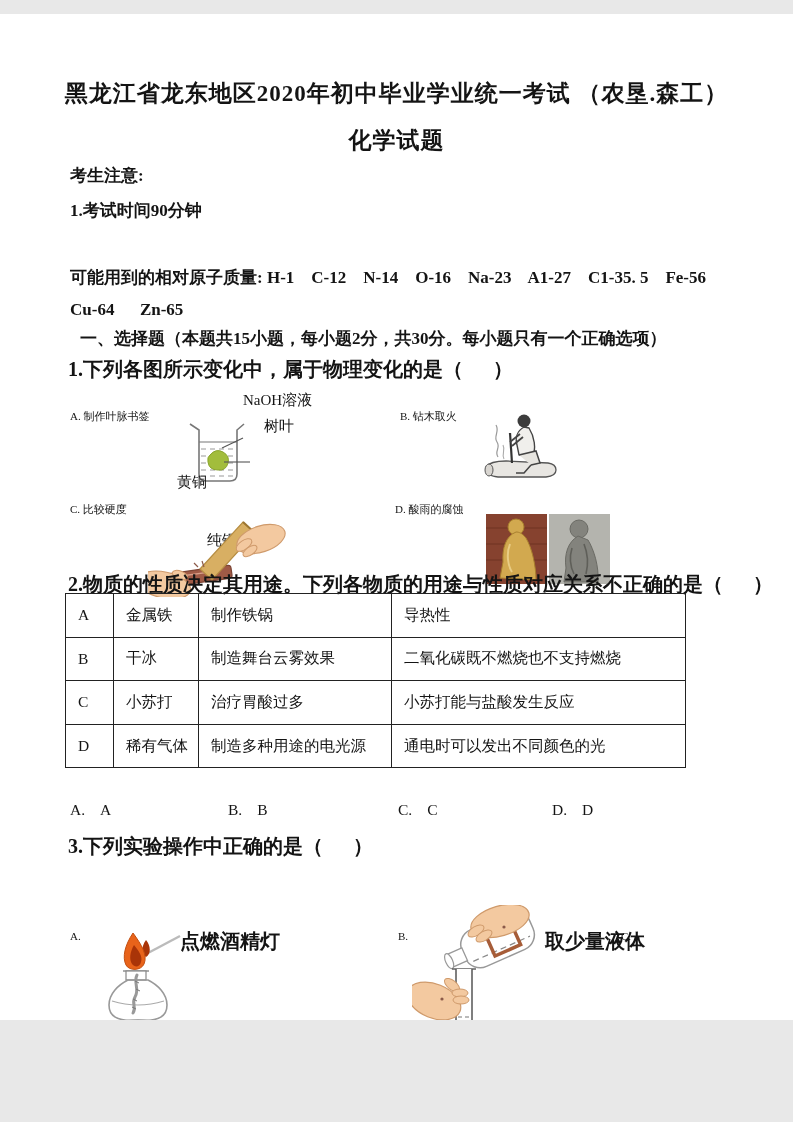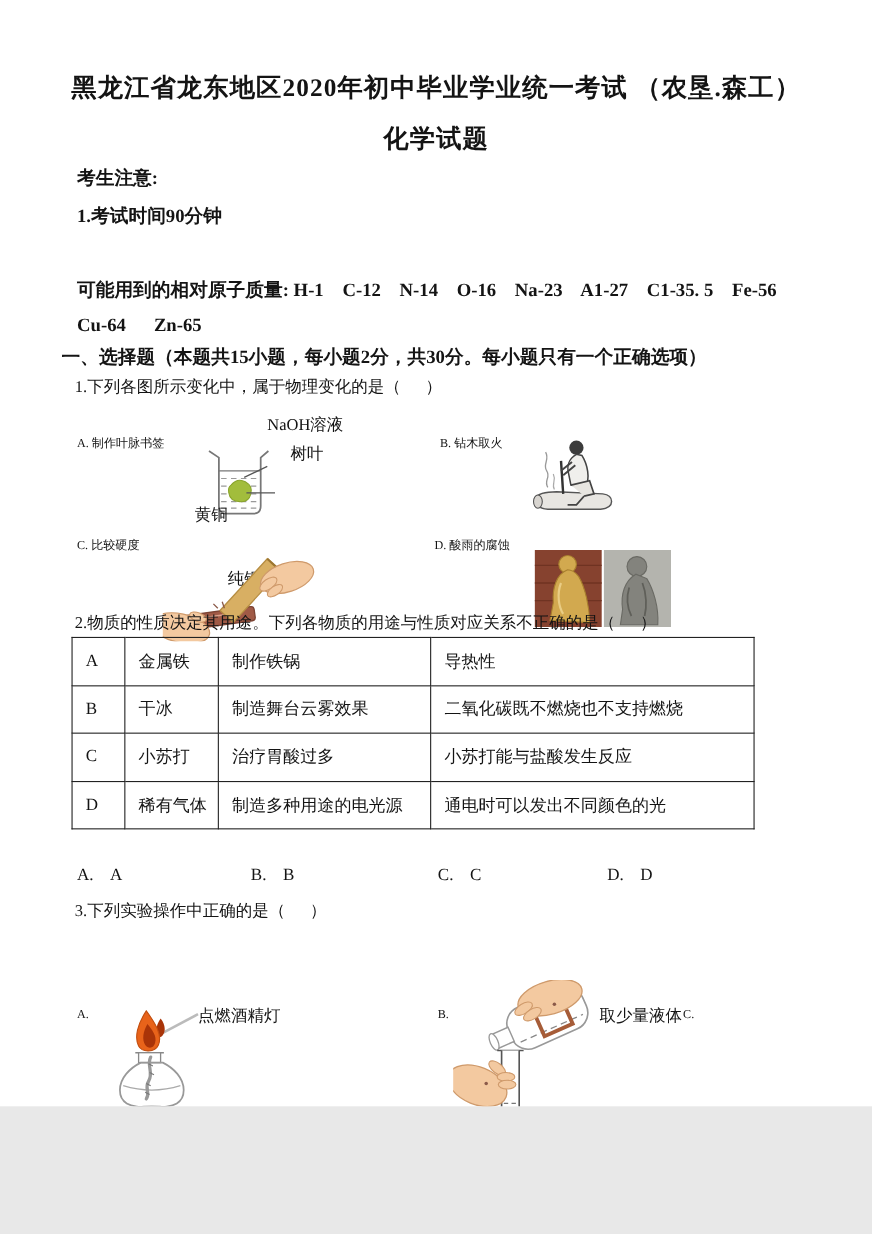--- a/index.html
+++ b/index.html
@@ -1,26 +1,26 @@
 <!DOCTYPE html>
 <html style="--ink: #141414; --table-border: #222222; --footer-gray: #9a9a9a; --accent-leaf: #a2bd3c; --flame-orange: #e8631a; --flame-core: #a93408; --brass: #d8af63; --copper: #a05a46; --skin: #f3c9a0; --statue-brick: #86422f; --statue-gold: #d2a94f; --statue-gray-bg: #b4b4ae; --statue-gray: #83837d;"><head>
 <meta charset="utf-8">
 <style>
   html,body{margin:0;padding:0;background:#e8e8e8;}
   .page{
     position:relative;width:793px;height:1006px;background:#ffffff;
-    margin:0 auto;overflow:hidden;
+    margin:14px auto;overflow:hidden;
     font-family:"Liberation Serif","DejaVu Serif",serif;
     color:var(--ink,#141414);
   }
   .abs{position:absolute;white-space:pre;}
   .center{left:0;right:0;text-align:center;}
   .title{font-size:23px;font-weight:700;letter-spacing:1px;}
   .notice{font-size:17px;font-weight:700;}
-  .stem{font-size:15px;}
+  .stem{font-size:20px;font-weight:bold;}
   .optlabel{font-size:11px;}
   .imglabel{font-size:15px;}
   .anskey{font-size:15.5px;}
   .anskey .val{margin-left:15px;}
   table.qtable{
     position:absolute;left:65px;top:579px;width:568px;
     border-collapse:collapse;table-layout:fixed;
     font-size:15.5px;
   }
   table.qtable td{
@@ -44,21 +44,21 @@
 <div class="page">
 
   <div class="abs center title" style="top:64px;">黑龙江省龙东地区2020年初中毕业学业统一考试 （农垦.森工）</div>
   <div class="abs center title" style="top:111px;">化学试题</div>
 
   <div class="abs notice" style="left:70px;top:150px;">考生注意:</div>
   <div class="abs notice" style="left:70px;top:185px;">1.考试时间90分钟</div>
   <div class="abs notice" style="left:70px;top:252px;">可能用到的相对原子质量: H-1    C-12    N-14    O-16    Na-23    A1-27    C1-35. 5    Fe-56</div>
   <div class="abs notice" style="left:70px;top:286px;">Cu-64      Zn-65</div>
 
-  <div class="abs notice" style="left:56px;top:313px;text-align:center;">一、选择题（本题共15小题，每小题2分，共30分。每小题只有一个正确选项）</div>
+  <div class="abs notice" style="left:80px;top:313px;text-align:center;">一、选择题（本题共15小题，每小题2分，共30分。每小题只有一个正确选项）</div>
 
   <div class="abs stem" style="left:68px;top:342px;">1.下列各图所示变化中，属于物理变化的是（      ）</div>
 
   <div class="abs optlabel" style="left:70px;top:395px;"><span>A.</span> <span>制作叶脉书签</span></div>
   <div class="abs" style="left:186px;top:371px;">
     <svg width="150" height="64" viewBox="0 0 150 64">
       <path d="M4 3 L13 9 L13 53 Q13 60 20 60 L44 60 Q51 60 51 53 L51 9 L58 3" fill="none" stroke="#777" stroke-width="1.6"></path>
       <line x1="13" y1="21" x2="51" y2="21" stroke="#777" stroke-width="1.2"></line>
       <line x1="15" y1="28" x2="49" y2="28" stroke="#999" stroke-width="1.1" stroke-dasharray="5 4"></line>
       <line x1="15" y1="35" x2="49" y2="35" stroke="#999" stroke-width="1.1" stroke-dasharray="5 4"></line>

